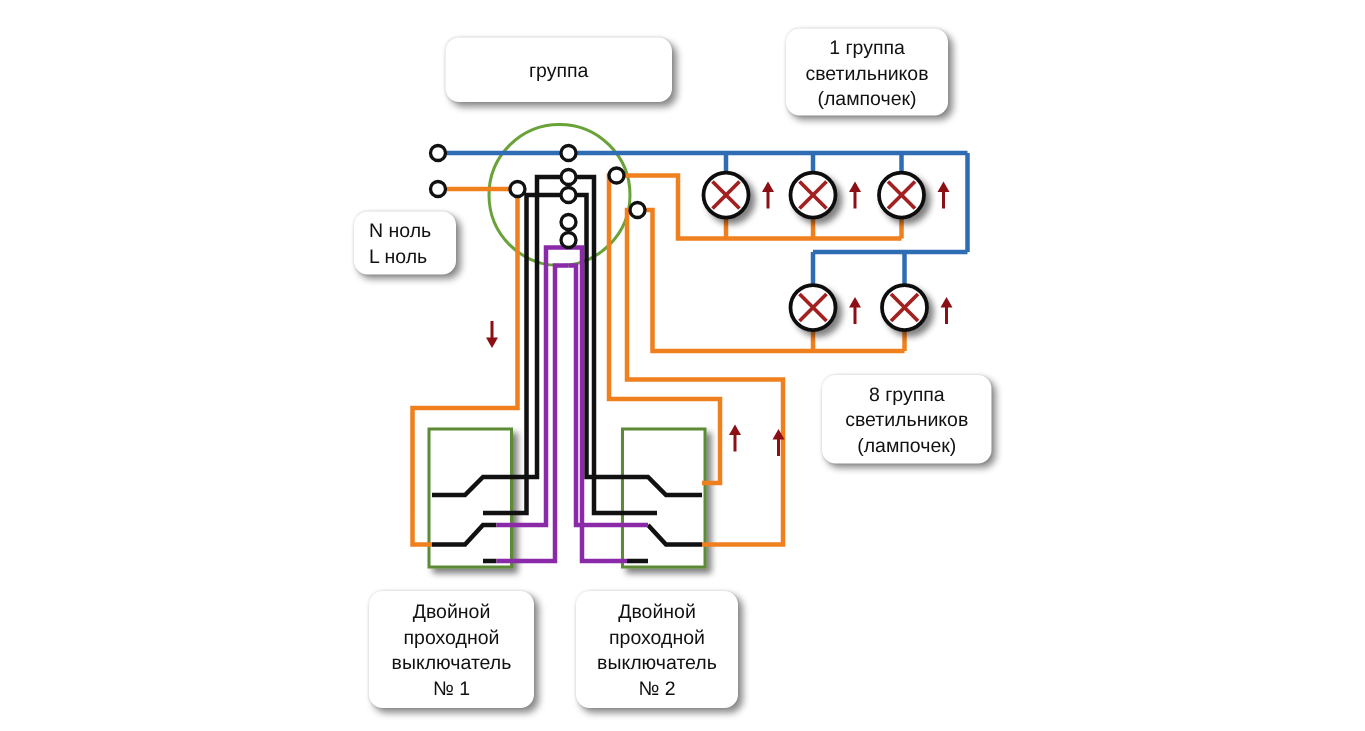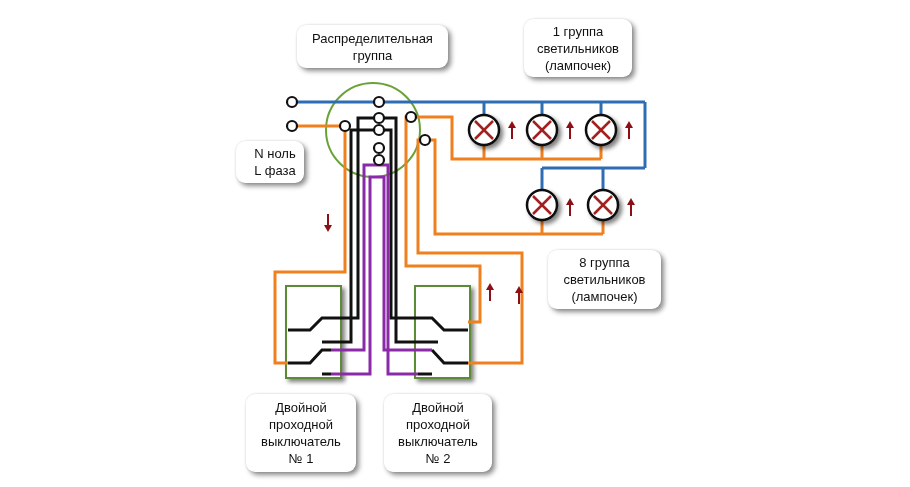--- a/index.html
+++ b/index.html
@@ -154,33 +154,32 @@
         <polygon points="486,290 494,290 490,283" fill="#8b0f14"></polygon>
       </g>
       <g>
         <line x1="519" x2="519" y1="288" y2="304" stroke="#8b0f14" stroke-width="2"></line>
         <polygon points="515,293 523,293 519,286" fill="#8b0f14"></polygon>
       </g>
     </g>
 </svg>
 
 <div class="label-box" style="left:297px;top:25px;width:151px;height:43px;">
-  <span>Распределительная</span>
   <span>группа</span>
 </div>
 
 <div class="label-box" style="left:524px;top:19px;width:108px;height:58px;align-items:center;">
   <span>1 группа</span>
   <span>светильников</span>
   <span>(лампочек)</span>
 </div>
 
-<div class="label-box left" style="left:236px;top:141px;width:68px;height:42px;align-items:center;">
+<div class="label-box left" style="left:236px;top:141px;width:68px;height:42px;">
   <span>N ноль</span>
-  <span>L фаза</span>
+  <span>L ноль</span>
 </div>
 
 <div class="label-box" style="left:548px;top:250px;width:113px;height:59px;">
   <span>8 группа</span>
   <span>светильников</span>
   <span>(лампочек)</span>
 </div>
 
 <div class="label-box" style="left:246px;top:394px;width:110px;height:78px;">
   <span>Двойной</span>

